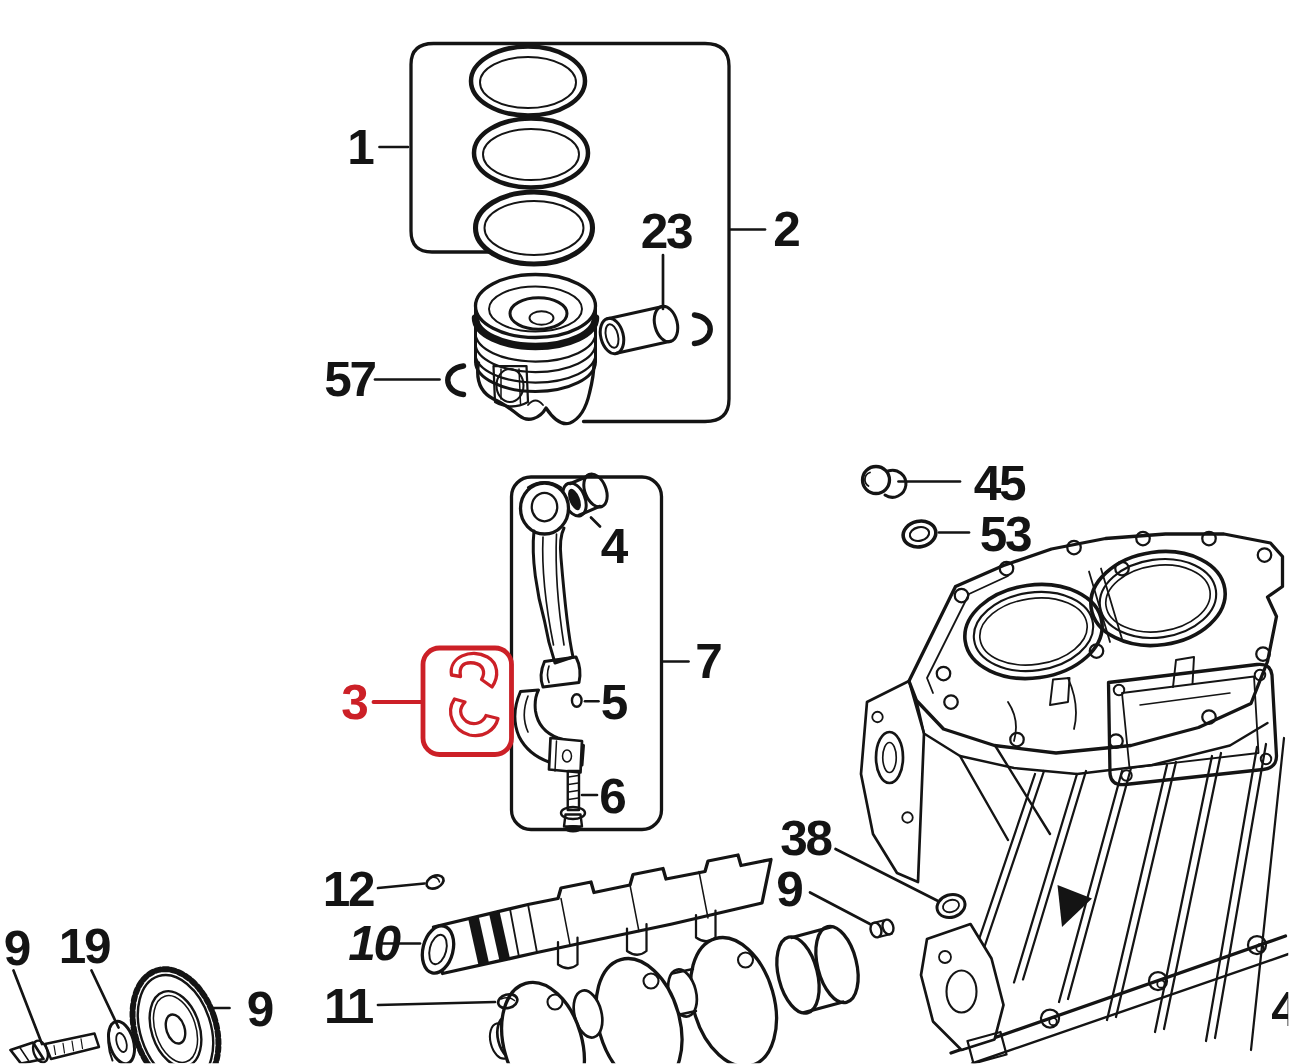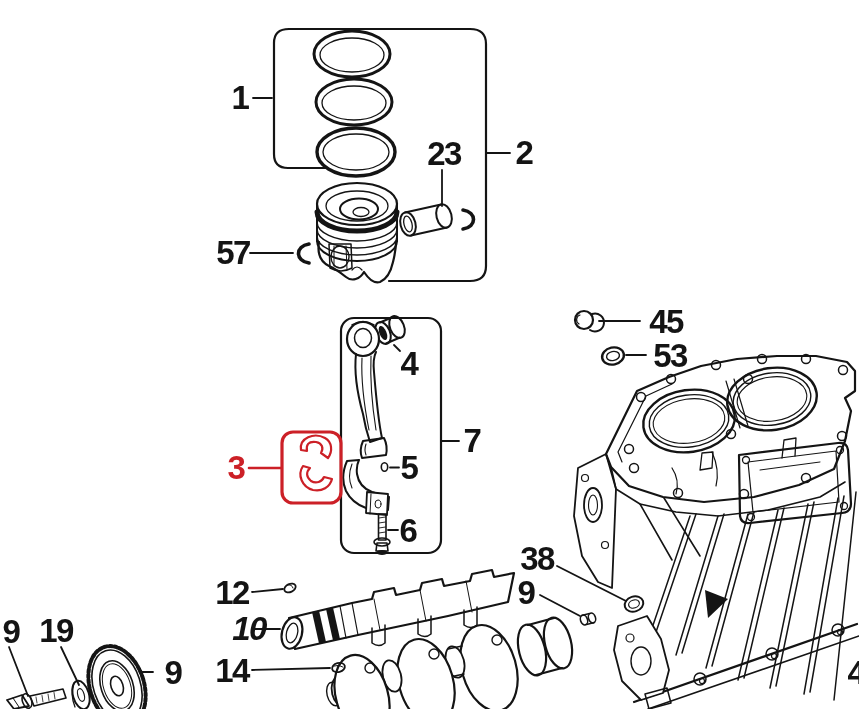--- a/index.html
+++ b/index.html
@@ -276,19 +276,19 @@
       <div class="lbl" style="left: 472px; top: 441px;">7</div>
       <div class="lbl hl" style="left: 236px; top: 468px;">3</div>
       <div class="lbl" style="left: 409px; top: 468px;">5</div>
       <div class="lbl" style="left: 408px; top: 531px;">6</div>
       <div class="lbl" style="left: 666px; top: 322px; text-align: center;">45</div>
       <div class="lbl" style="left: 670px; top: 356px;">53</div>
       <div class="lbl" style="left: 537px; top: 559px;">38</div>
       <div class="lbl" style="left: 526px; top: 593px;">9</div>
       <div class="lbl" style="left: 232px; top: 593px;">12</div>
       <div class="lbl" style="left: 249px; top: 629px; font-style: italic;">10</div>
-      <div class="lbl" style="left: 232px; top: 671px;">14</div>
+      <div class="lbl" style="left: 232px; top: 671px;">11</div>
       <div class="lbl" style="left: 11px; top: 632px;">9</div>
       <div class="lbl" style="left: 56px; top: 631px;">19</div>
       <div class="lbl" style="left: 173px; top: 673px;">9</div>
       <div class="lbl" style="left: 856px; top: 673px;">4</div>
     </div>
 </div>
 
 </body></html>

